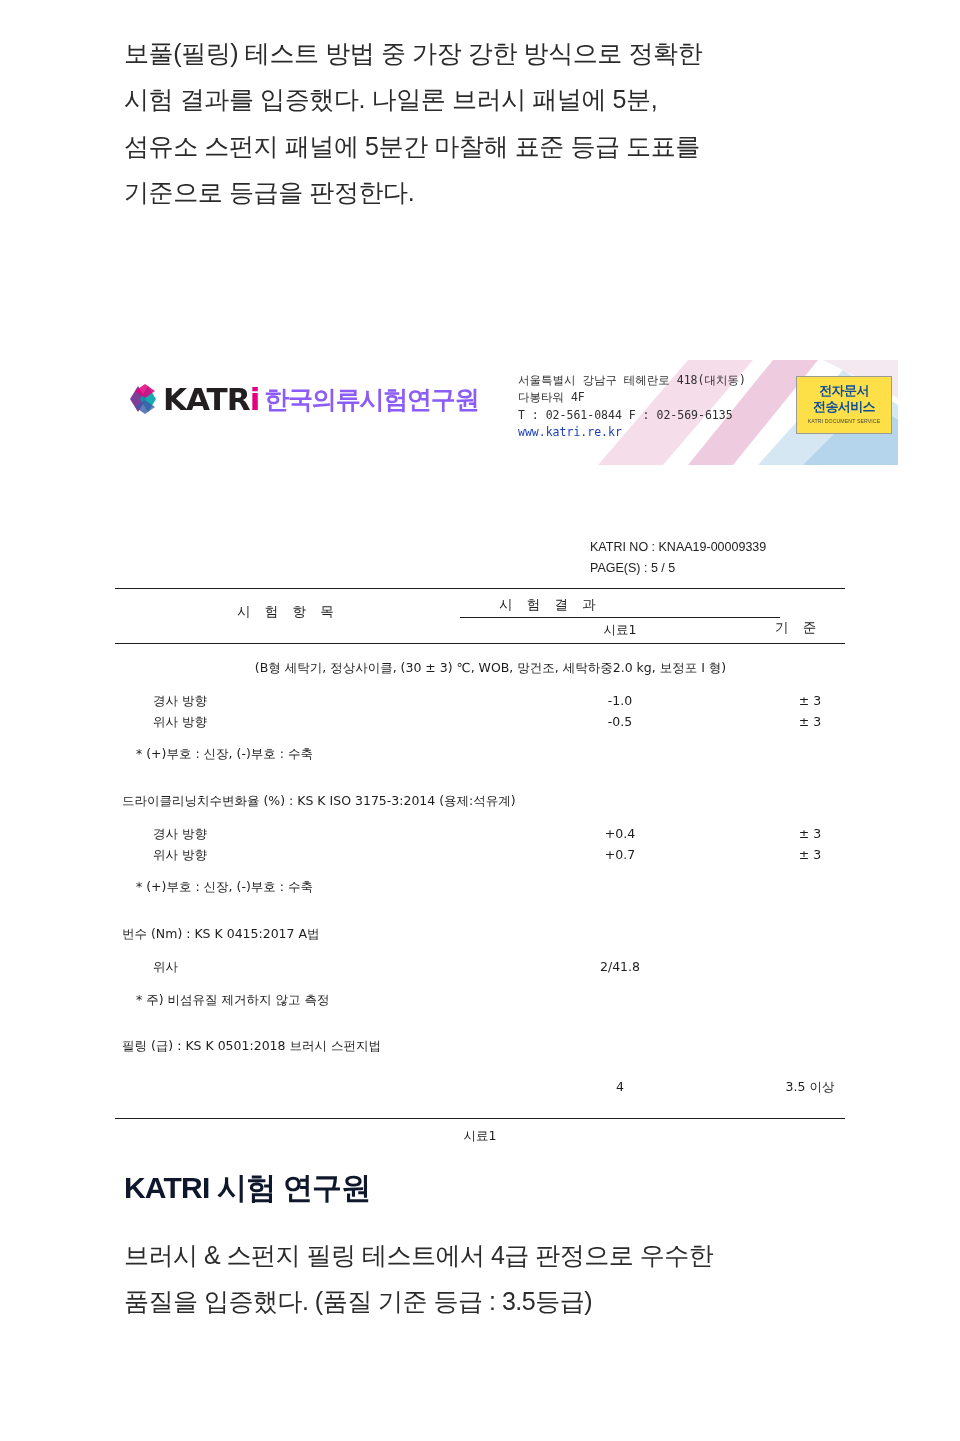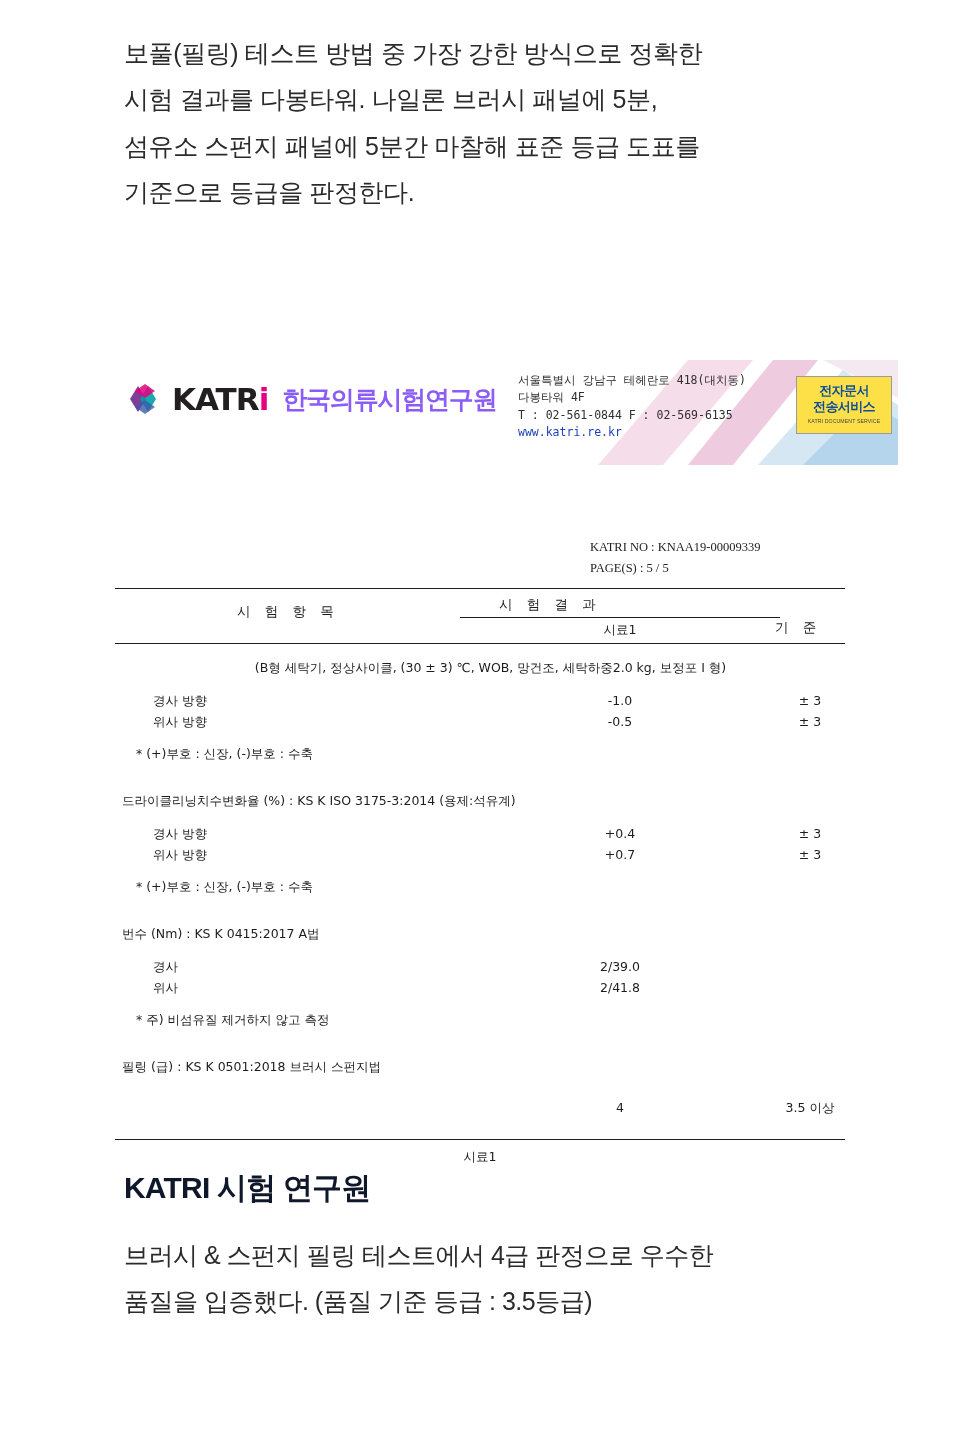--- a/index.html
+++ b/index.html
@@ -50,21 +50,21 @@
     height: 105px;
     overflow: hidden;
   }
 
   .logo-wrap {
     position: absolute;
     left: 10px;
     top: 22px;
     display: flex;
     align-items: center;
-    gap: 10px;
+    gap: 1px;
   }
   .logo-mark {
     width: 34px; height: 34px;
     position: relative;
     flex: none;
   }
   .logo-text {
     font-family: "DejaVu Sans", sans-serif;
     font-weight: bold;
     font-size: 31px;
@@ -117,21 +117,21 @@
     color: #444;
     margin-top: 3px;
     letter-spacing: 0.1px;
   }
 
   
   .report-meta {
     position: absolute;
     left: 590px;
     top: 537px;
-    font-family: Liberation Serif, serif;
+    font-family: Liberation Sans, sans-serif;
     font-size: 12.5px;
     line-height: 1.7;
     color: #222;
     white-space: pre-line;
   }
 
   
   .report {
     position: absolute;
     left: 115px;
@@ -233,21 +233,21 @@
     color: #2b2b2b;
     letter-spacing: -0.5px;
   }
   .section-body p { margin: 0; }
 </style>
 </head>
 <body>
 
 <div class="intro">
   <p>보풀(필링) 테스트 방법 중 가장 강한 방식으로 정확한</p>
-  <p>시험 결과를 다봉타워. 나일론 브러시 패널에 5분,</p>
+  <p>시험 결과를 입증했다. 나일론 브러시 패널에 5분,</p>
   <p>섬유소 스펀지 패널에 5분간 마찰해 표준 등급 도표를</p>
   <p>기준으로 등급을 판정한다.</p>
 </div>
 
 <div class="cert-header">
   <div class="cert-header-bg">
     <div class="deco">
       <svg width="330" height="105" viewBox="0 0 330 105">
         <polygon points="30,105 120,0 185,0 95,105" fill="#f4d7e6" opacity="0.85"></polygon>
         <polygon points="120,105 205,0 250,0 165,105" fill="#e9b9d5" opacity="0.75"></polygon>
@@ -332,25 +332,20 @@
       <span class="std">± 3</span>
     </div>
     <div class="gap-s"></div>
     <div class="row note">* (+)부호 : 신장, (-)부호 : 수축</div>
 
     <div class="gap-l"></div>
 
     <div class="row ttl">번수 (Nm) : KS K 0415:2017 A법</div>
     <div class="gap-s"></div>
     <div class="row ind">
-      <span>경사</span>
-      <span class="val">2/39.0</span>
-      <span class="std"></span>
-    </div>
-    <div class="row ind">
       <span>위사</span>
       <span class="val">2/41.8</span>
       <span class="std"></span>
     </div>
     <div class="gap-s"></div>
     <div class="row note">* 주) 비섬유질 제거하지 않고 측정</div>
 
     <div class="gap-l"></div>
 
     <div class="row ttl">필링 (급) : KS K 0501:2018 브러시 스펀지법</div>

